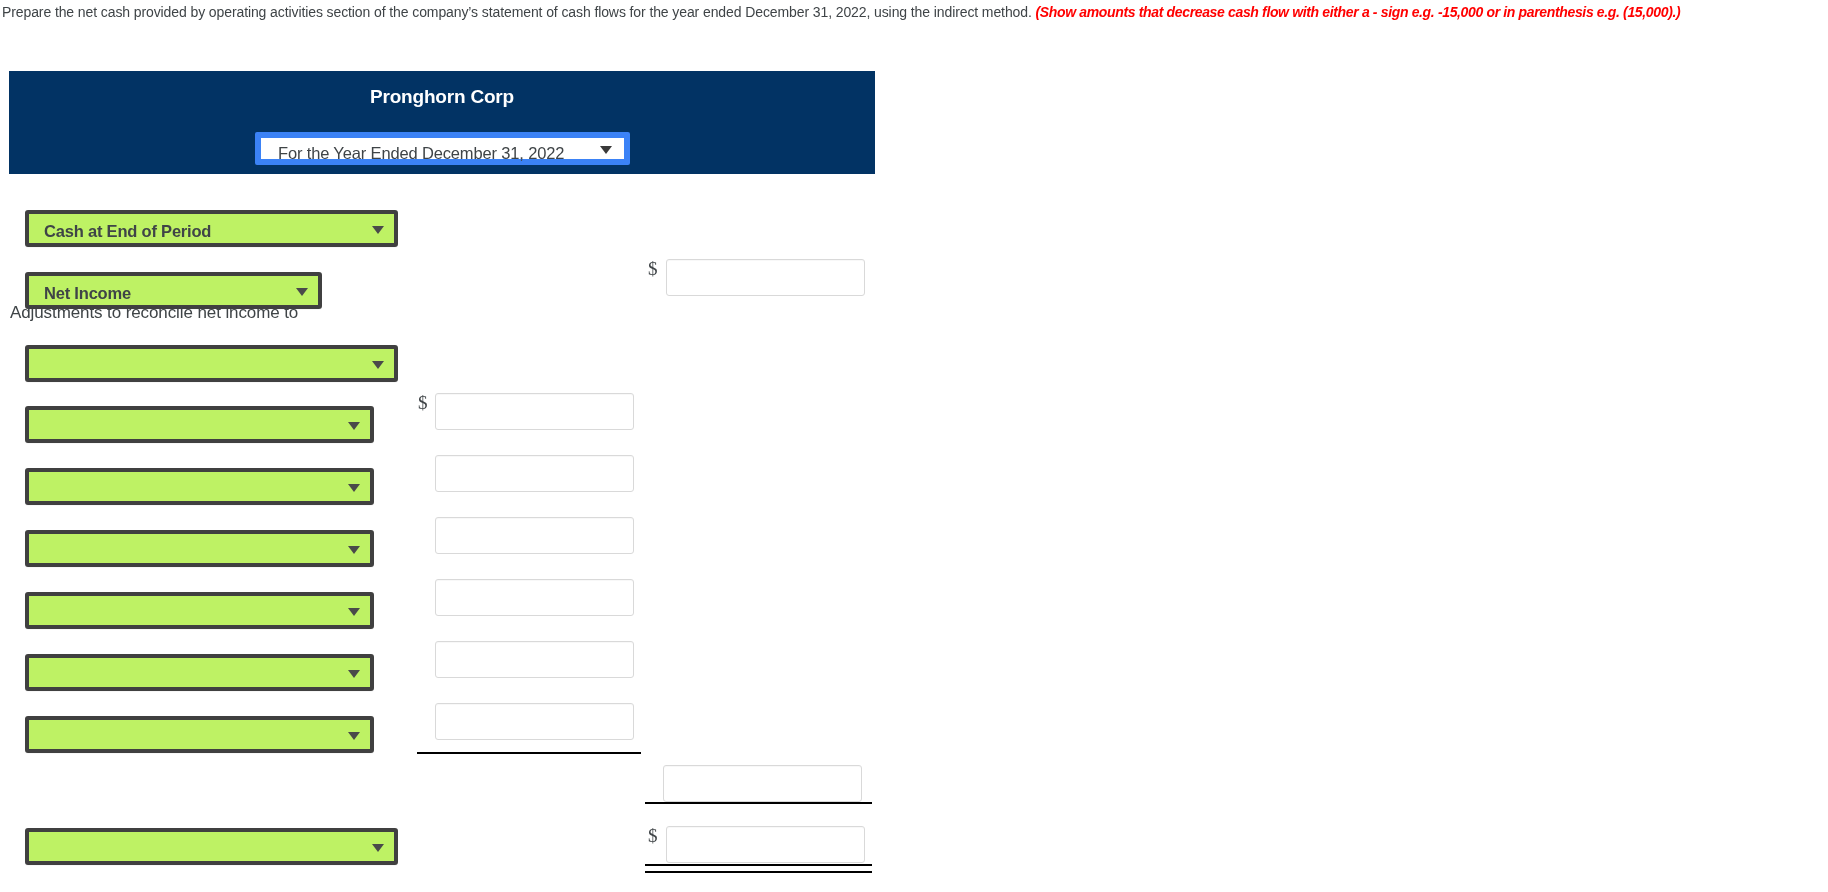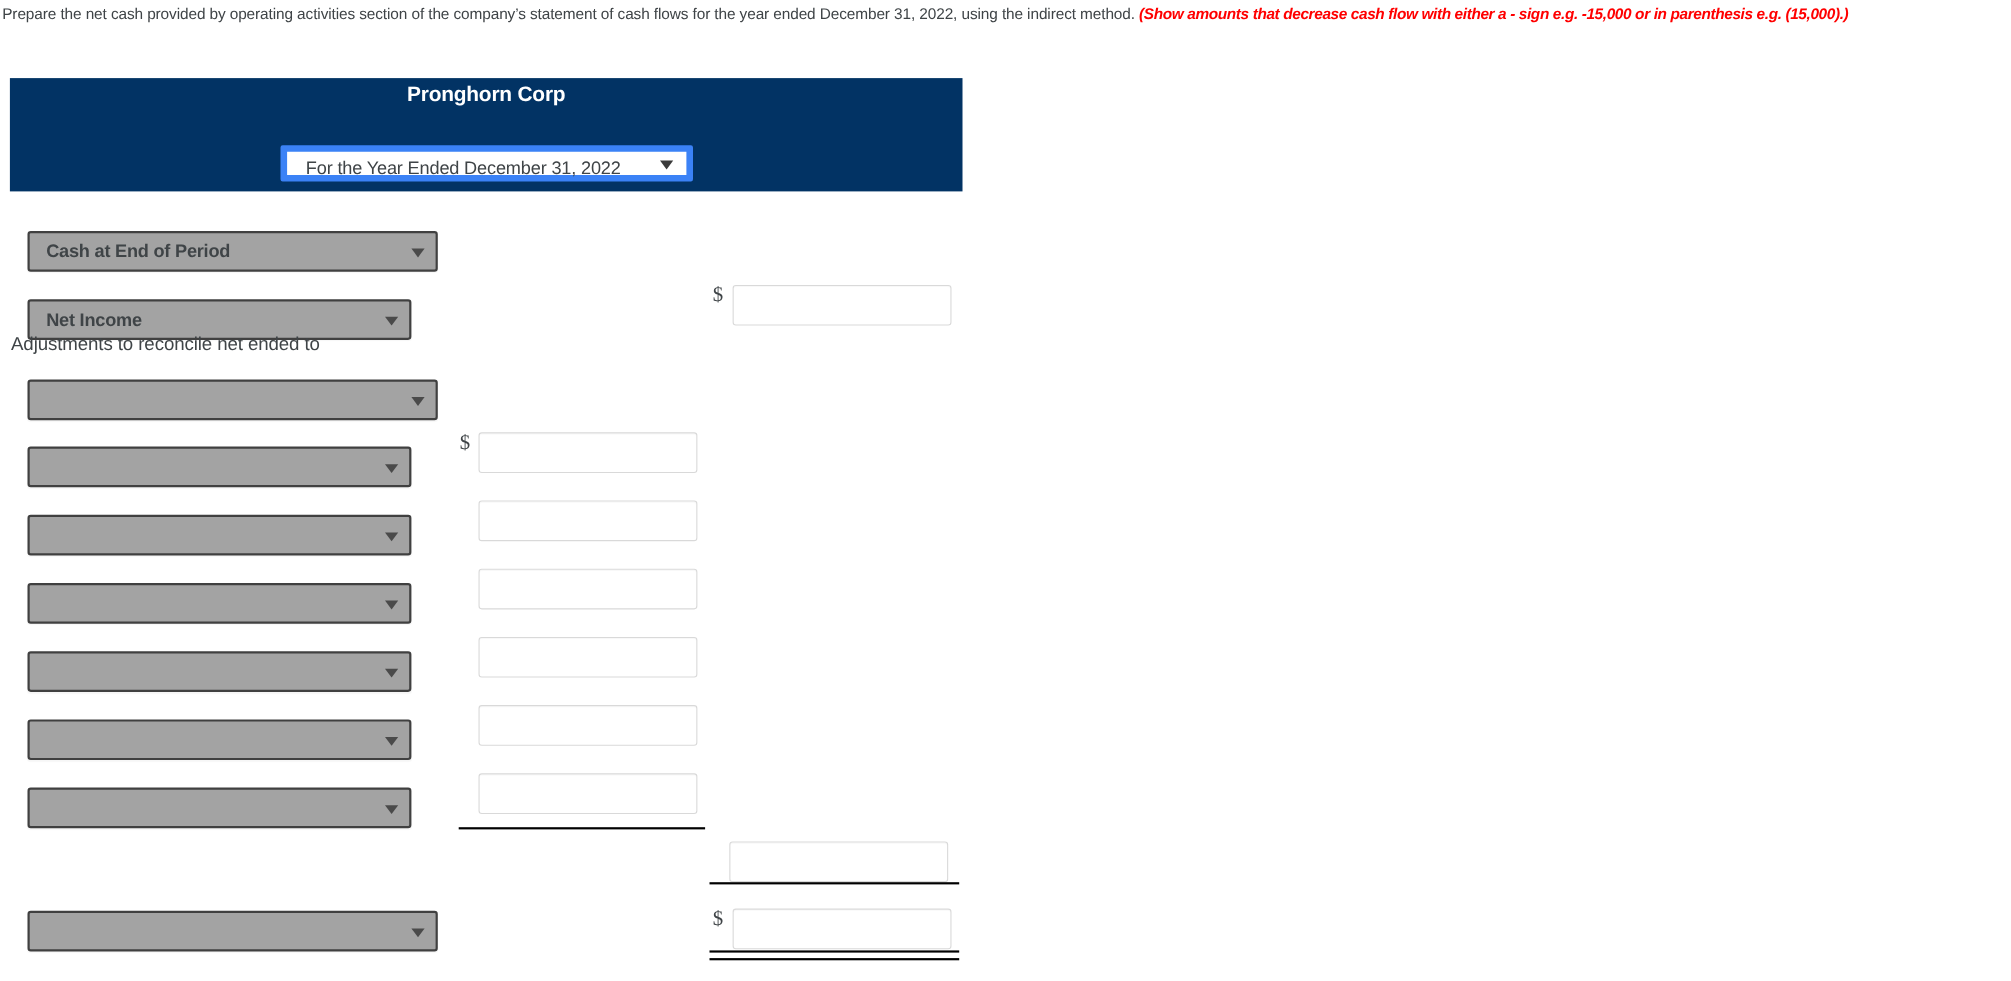--- a/index.html
+++ b/index.html
@@ -37,21 +37,21 @@
 
   
   .stmt-header {
     position: absolute;
     left: 9px;
     top: 71px;
     width: 866px;
     height: 103px;
     background: #023364;
     box-sizing: border-box;
-    padding-top: 3px;
+    padding-top: 13px;
   }
   .stmt-title {
     color: #ffffff;
     font-weight: bold;
     font-size: 19px;
     text-align: center;
     line-height: 26px;
     letter-spacing: -0.2px;
   }
   .period-select {
@@ -71,22 +71,22 @@
     top: 6px;
     font-size: 16.5px;
     color: #3f4447;
     white-space: nowrap;
     letter-spacing: -0.15px;
   }
 
   
   .sel {
     position: absolute;
-    background: #a3a3a3;
-    border: 2px solid #404040;
+    background: #bef264;
+    border: 4px solid #404040;
     border-radius: 3px;
     box-sizing: border-box;
     height: 37px;
     box-shadow: 0 1px 1px rgba(0,0,0,0.035);
   }
   .sel .sel-label {
     position: absolute;
     left: 15px;
     top: 8px;
     font-size: 16.5px;
@@ -161,28 +161,28 @@
     <span class="sel-text">For the Year Ended December 31, 2022</span>
     <span class="caret"></span>
   </div>
 </div>
 
 <div class="sel" style="left:25px; top:210px; width:373px;">
   <span class="sel-label">Cash at End of Period</span>
   <span class="caret"></span>
 </div>
 
-<div class="sel" style="left:25px; top:272px; width:349px;">
+<div class="sel" style="left:25px; top:272px; width:297px;">
   <span class="sel-label">Net Income</span>
   <span class="caret"></span>
 </div>
 <span class="dollar" style="left:648px; top:258px;">$</span>
 <input class="amt" style="left: 666px; top: 259px; width: 199px;" type="text" value="">
 
-<div class="plain-text" style="left:10px; top:303px;">Adjustments to reconcile net ended to</div>
+<div class="plain-text" style="left:10px; top:303px;">Adjustments to reconcile net income to</div>
 
 <div class="sel" style="left:25px; top:345px; width:373px;">
   <span class="sel-label"></span>
   <span class="caret"></span>
 </div>
 
 <div class="sel" style="left:25px; top:406px; width:349px;">
   <span class="sel-label"></span>
   <span class="caret"></span>
 </div>

